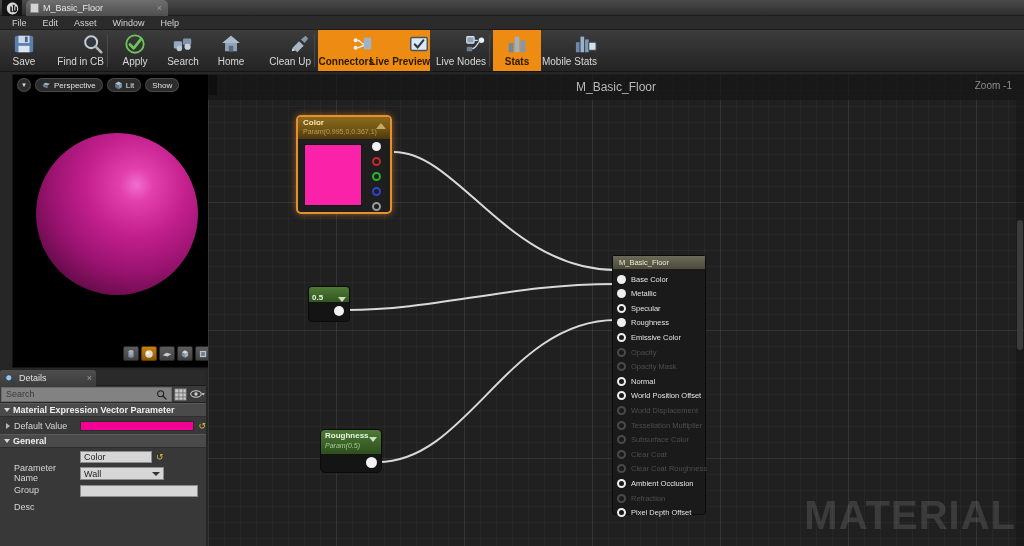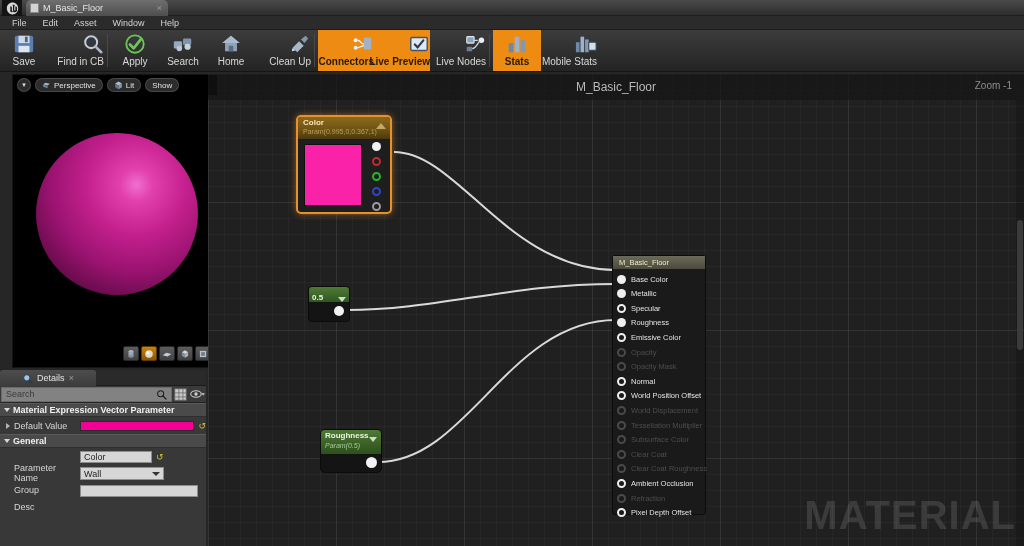--- a/index.html
+++ b/index.html
@@ -101,21 +101,21 @@
   .vp-ico-btn.on { background: linear-gradient(180deg,#c8820f,#8a5605); border-color:#5d3a02; }
 
   
   .details-tabrow {
     position: absolute; left: 0; top: 370px; width: 206px; height: 16px;
     background: #2a2a2a; border-bottom: 1px solid #1b1b1b;
   }
   .details-tab {
     position: absolute; left: 0; top: 0; width: 96px; height: 16px;
     background: linear-gradient(180deg,#4d4d4d,#3c3c3c);
-    display: flex; align-items: center; padding: 0 22px; gap: 4px;
+    display: flex; align-items: center; padding: 0 4px; gap: 4px;
     border-top-left-radius: 3px; border-top-right-radius: 3px;
   }
   .details-tab .lbl { font-size: 9px; color: #e3e3e3; flex: 1 1 auto; }
   .details-tab .x { font-size: 9px; color: #9b9b9b; }
   .magnifier { width: 11px; height: 11px; flex: 0 0 auto; }
 
   .details-search {
     position: absolute; left: 0; top: 386px; width: 206px; height: 17px;
     background: #3a3a3a; display: flex; align-items: center;
     border-bottom: 1px solid #232323;

